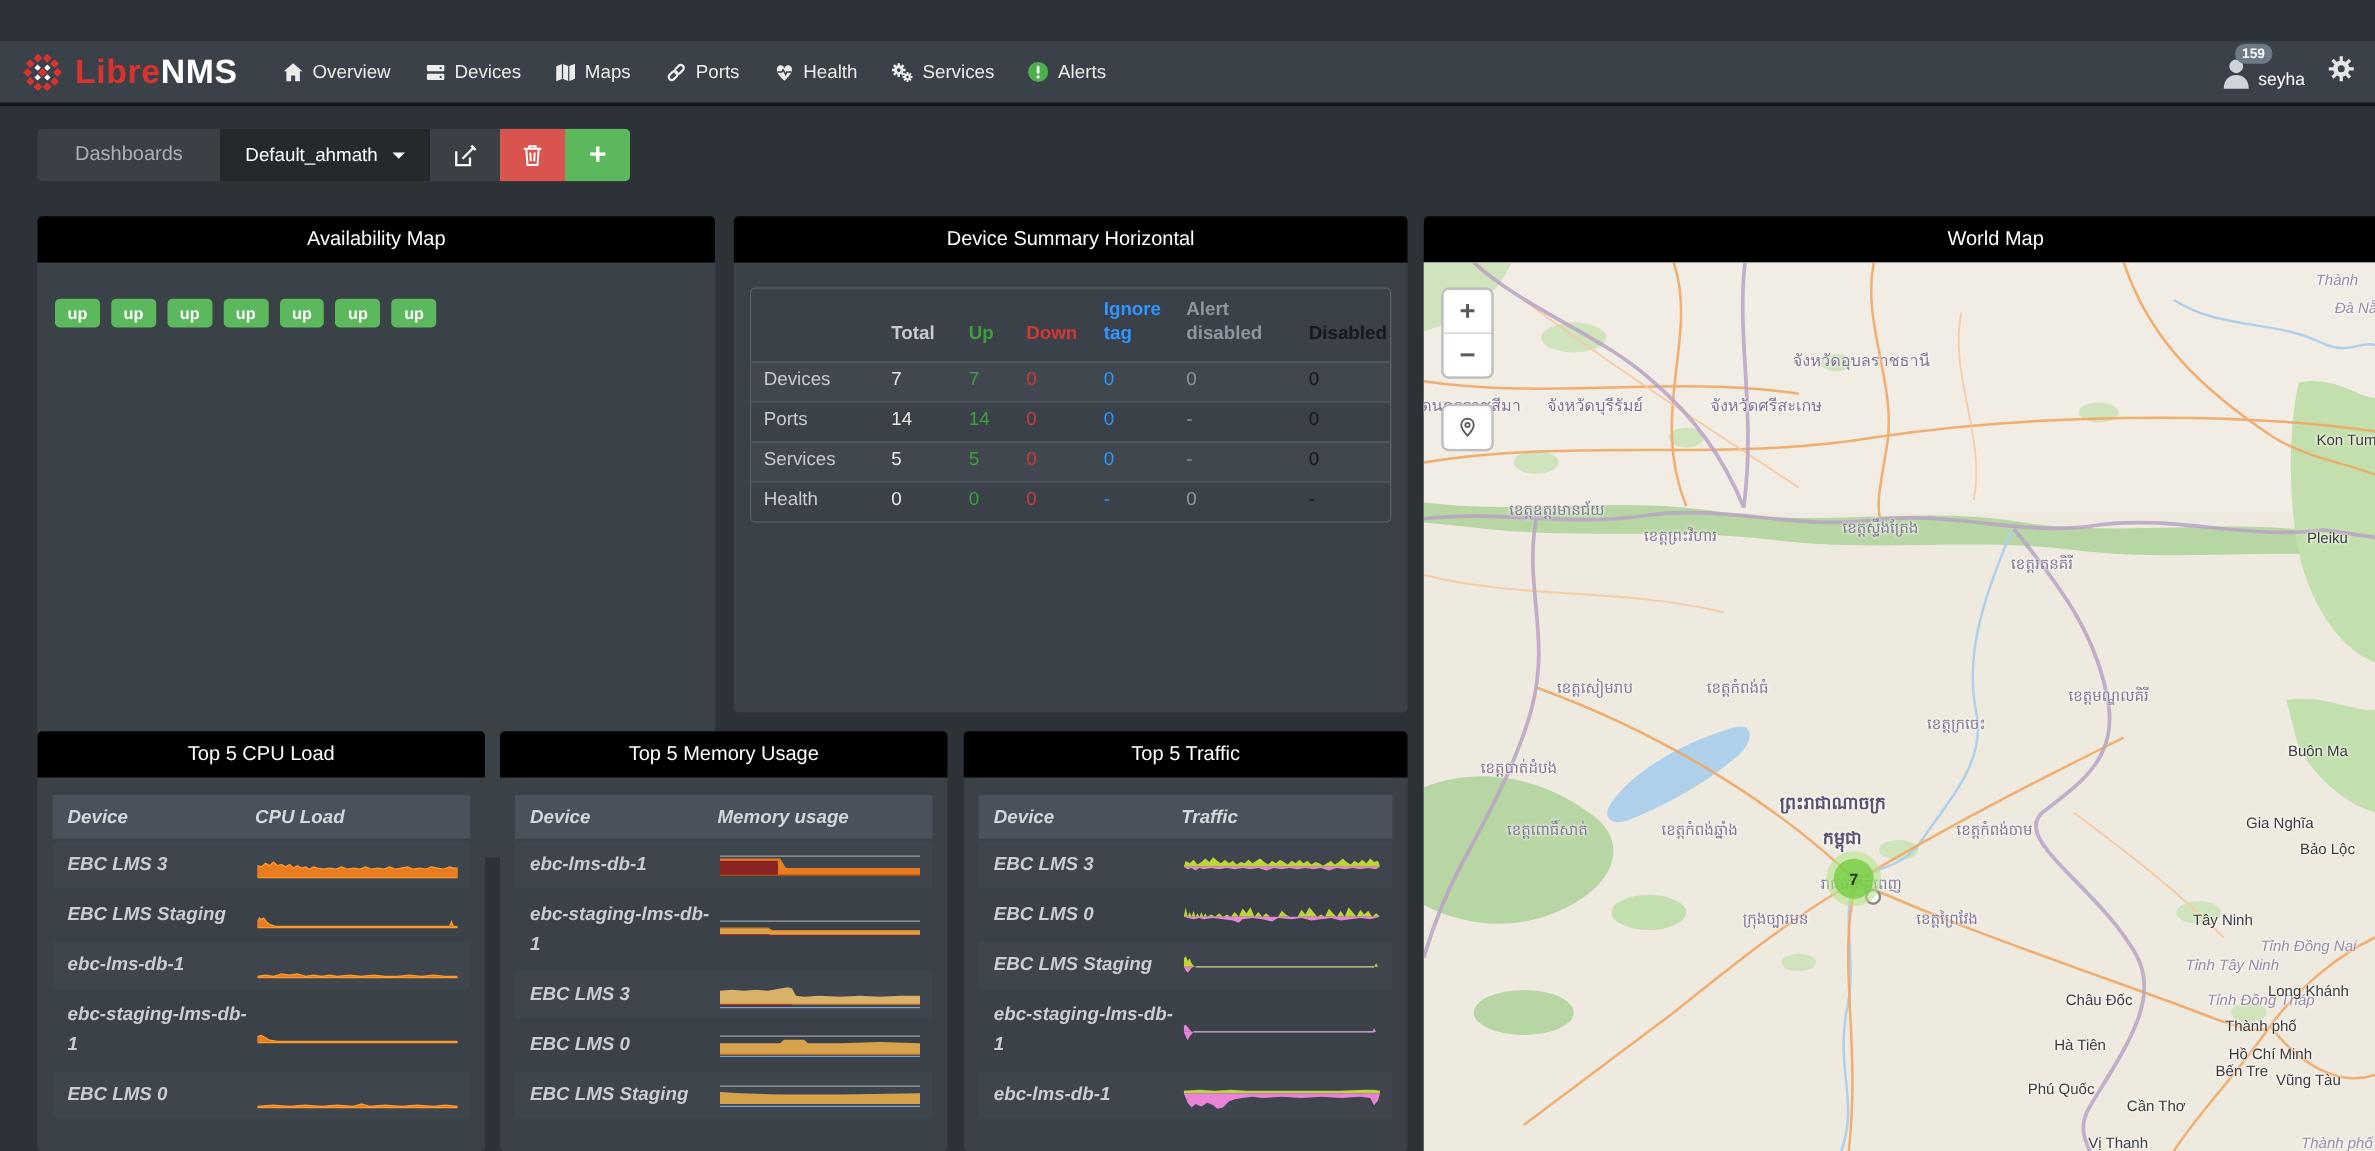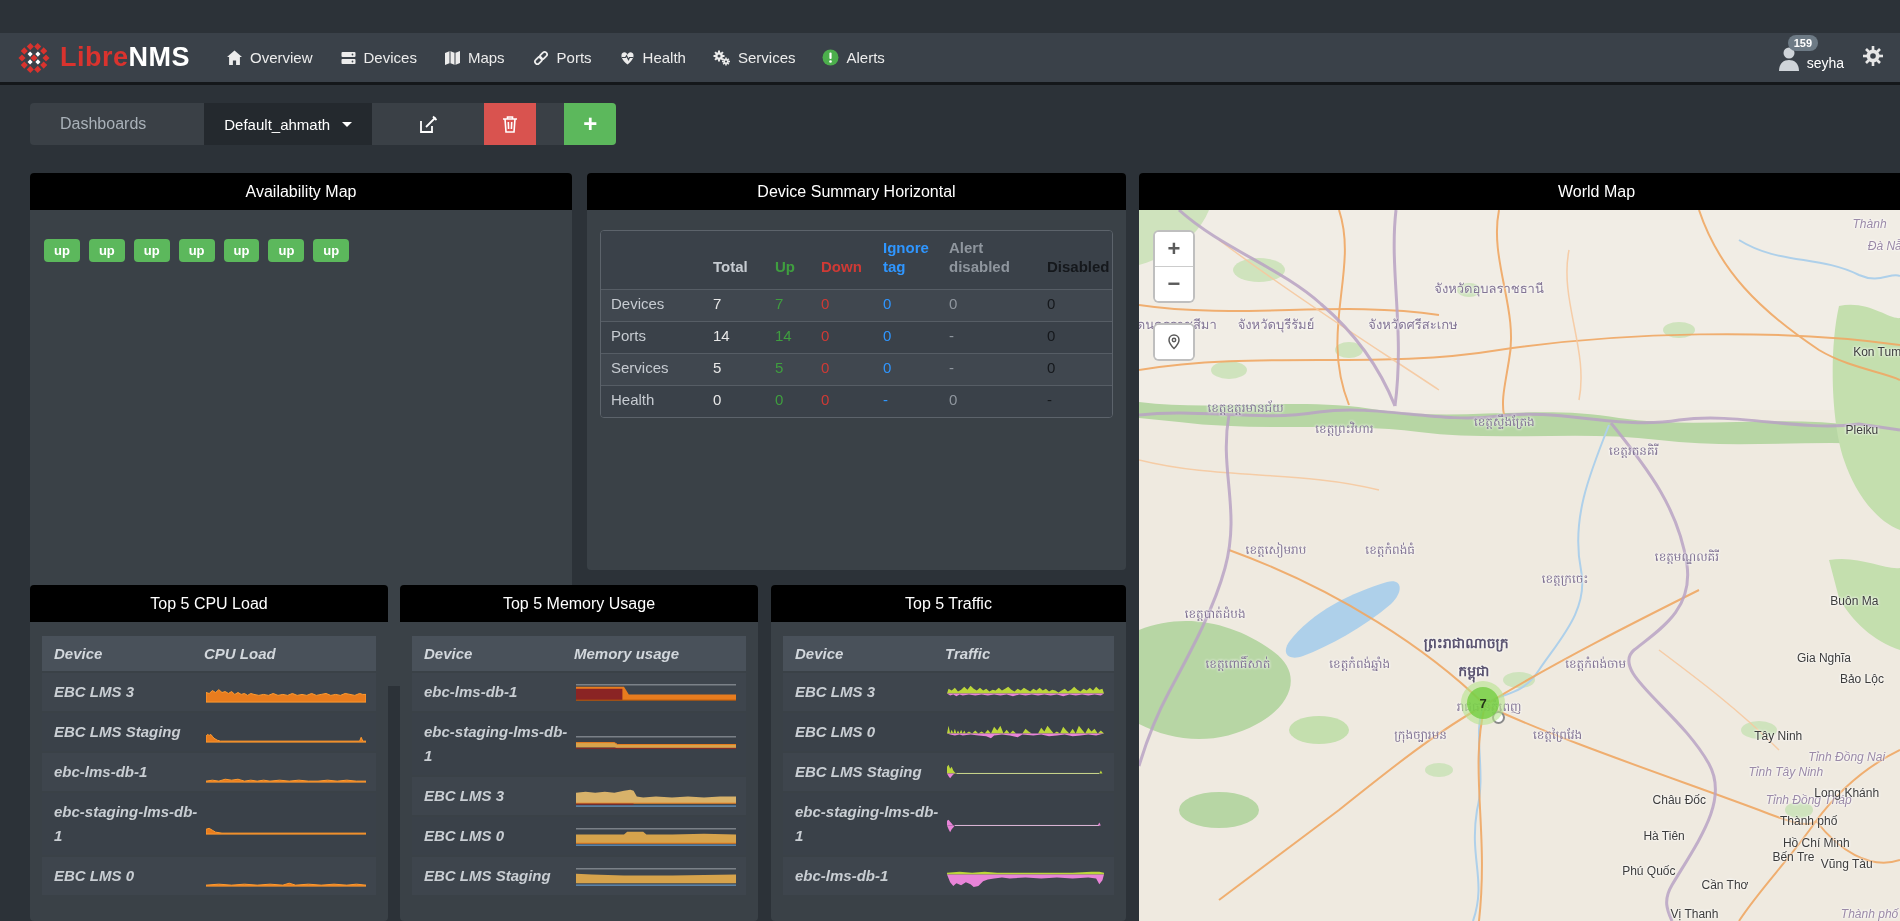--- a/index.html
+++ b/index.html
@@ -16,21 +16,21 @@
   .nav-item svg{display:block;}
   .nav-right{margin-left:auto;display:flex;align-items:center;gap:18px;}
   .user-wrap{display:flex;align-items:flex-end;gap:5px;cursor:pointer;}
   .user-icon{position:relative;width:26px;height:30px;}
   .user-badge{position:absolute;top:-8px;left:12px;background:#6d7a85;color:#fff;font-size:11px;font-weight:bold;padding:2px 6px;border-radius:9px;}
   .user-name{color:#fff;font-size:14px;padding-bottom:2px;}
   .search-input{width:252px;height:38px;border:none;border-radius:6px;background:#fff;font-size:15px;color:#444;padding:0 12px;box-sizing:border-box;outline:none;font-family:inherit;}
   .search-input::placeholder{color:#8d9298;}
 
   
-  .dashbar{position:absolute;left:30px;top:103px;height:42px;display:flex;align-items:stretch;border-radius:4px;overflow:hidden;background:#3a4046;gap:28px;}
+  .dashbar{position:absolute;left:30px;top:103px;height:42px;display:flex;align-items:stretch;border-radius:4px;overflow:hidden;background:#3a4046;}
   .db-label{display:flex;align-items:center;padding:0 30px;color:#a9b1b9;font-size:16px;}
   .db-select{display:flex;align-items:center;gap:12px;background:#24292e;padding:0 20px;color:#fff;font-size:15px;cursor:pointer;}
   .caret{width:0;height:0;border-left:5px solid transparent;border-right:5px solid transparent;border-top:5px solid #fff;}
   .db-edit{display:flex;align-items:center;justify-content:center;width:56px;cursor:pointer;}
   .db-del{display:flex;align-items:center;justify-content:center;width:52px;background:#d9534f;cursor:pointer;}
   .db-add{display:flex;align-items:center;justify-content:center;width:52px;background:#5cb85c;color:#fff;font-size:24px;font-weight:bold;cursor:pointer;}
 
   
   .panel{position:absolute;background:#3a4147;border-radius:4px;}
   .panel-header{height:37px;line-height:37px;background:#000;color:#fff;font-size:16px;text-align:center;border-radius:4px 4px 0 0;}

